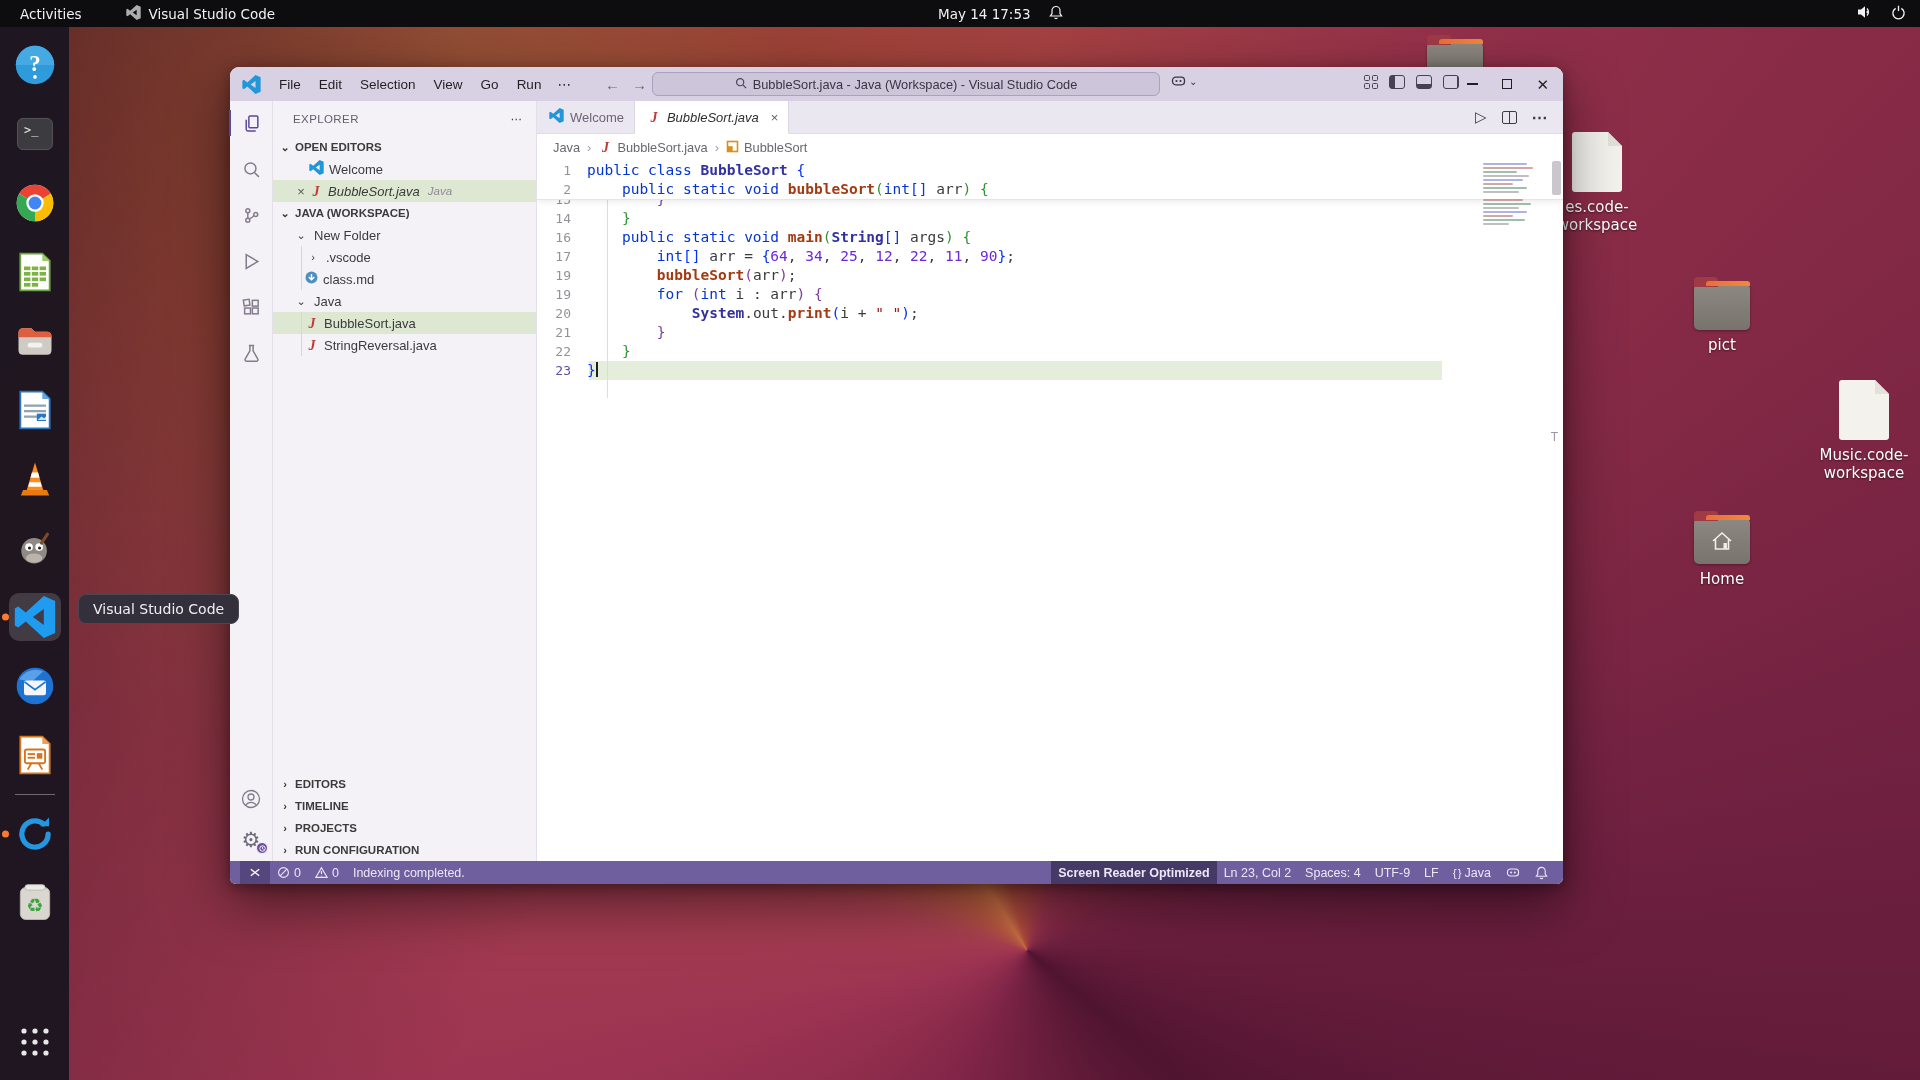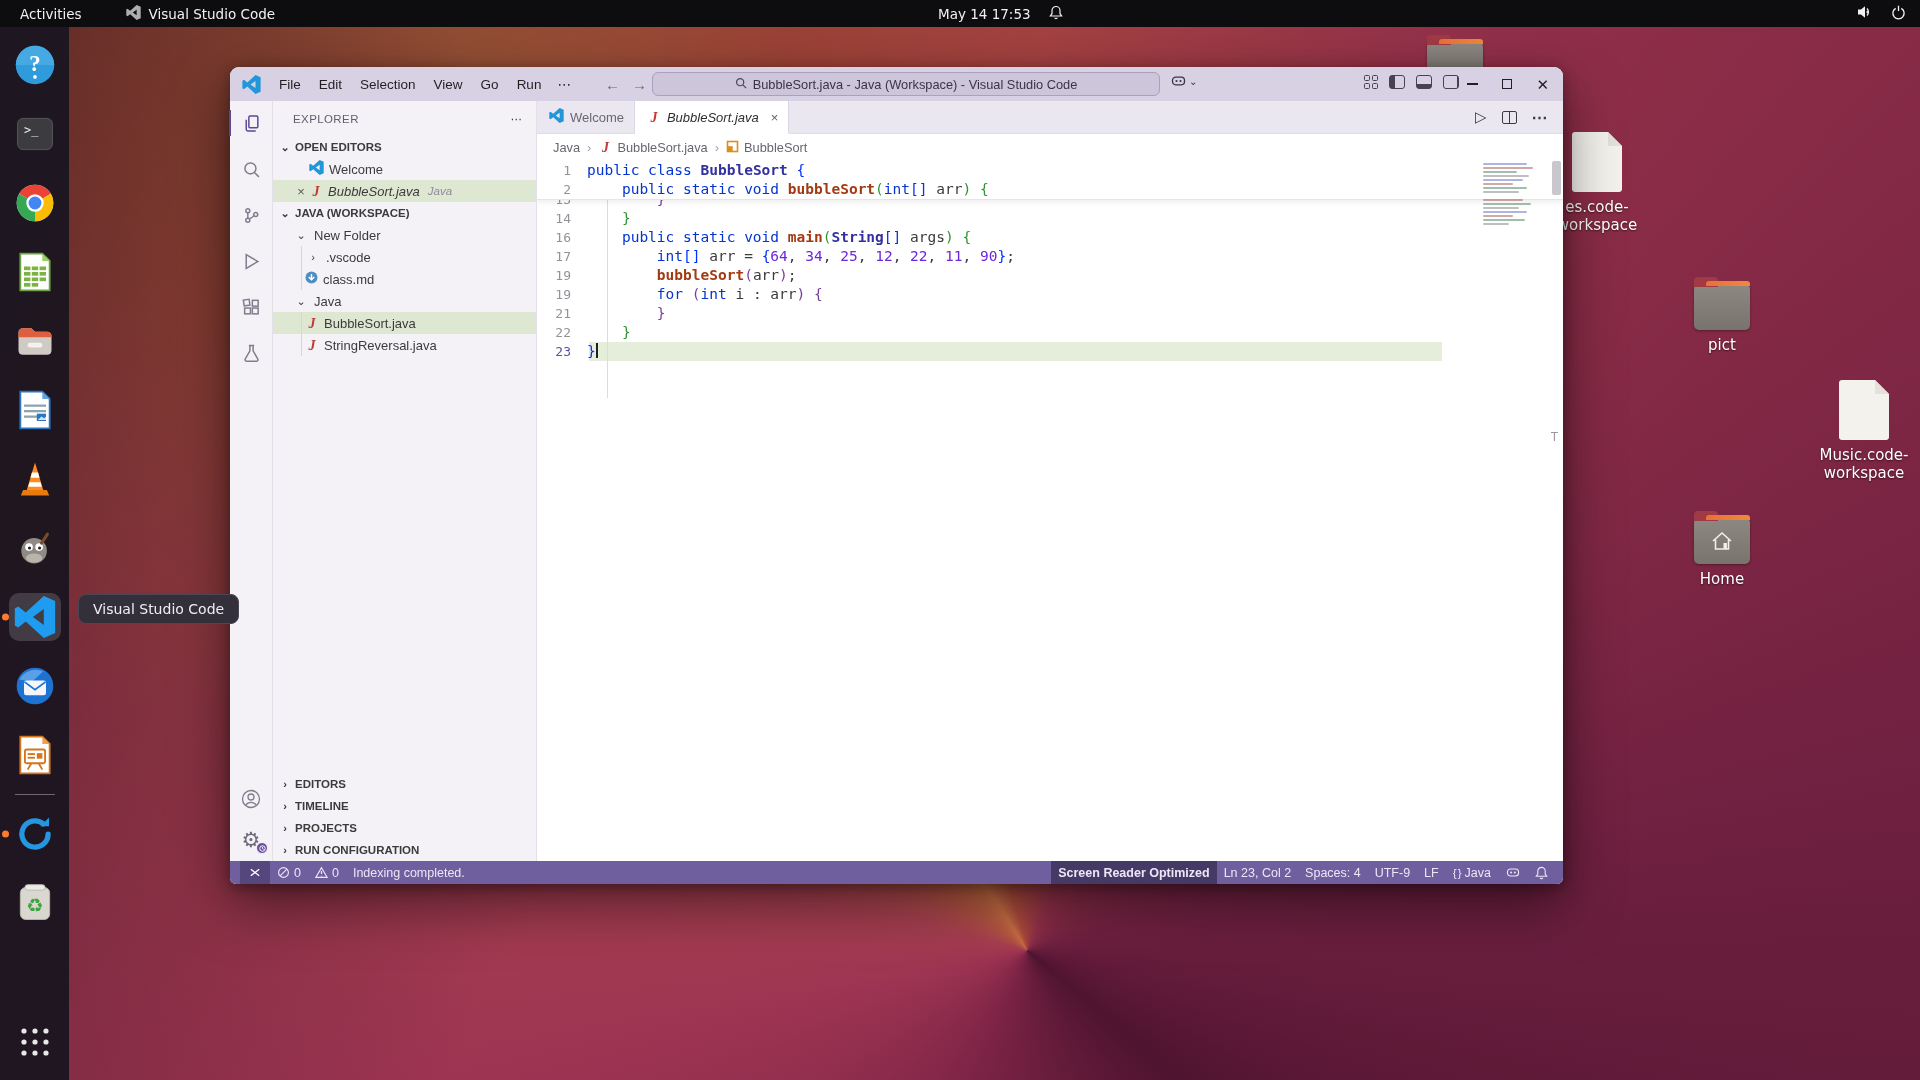--- a/index.html
+++ b/index.html
@@ -594,20 +594,24 @@
             </div>
             <div class="code-row">
               <span class="ln">19</span>
               <span class="ctext"><span class="tk-d">        </span><span class="tk-f">bubbleSort</span><span class="tk-b3">(</span><span class="tk-d">arr</span><span class="tk-b3">)</span><span class="tk-d">;</span></span>
             </div>
             <div class="code-row">
               <span class="ln">19</span>
               <span class="ctext"><span class="tk-d">        </span><span class="tk-k">for</span><span class="tk-d"> </span><span class="tk-b3">(</span><span class="tk-k">int</span><span class="tk-d"> i : arr</span><span class="tk-b3">)</span><span class="tk-d"> </span><span class="tk-b3">{</span></span>
             </div>
             <div class="code-row">
+              <span class="ln">20</span>
+              <span class="ctext"><span class="tk-d">            </span><span class="tk-t">System</span><span class="tk-d">.out.</span><span class="tk-f">print</span><span class="tk-b1">(</span><span class="tk-d">i + </span><span class="tk-s">" "</span><span class="tk-b1">)</span><span class="tk-d">;</span></span>
+            </div>
+            <div class="code-row">
               <span class="ln">21</span>
               <span class="ctext"><span class="tk-d">        </span><span class="tk-b3">}</span></span>
             </div>
             <div class="code-row">
               <span class="ln">22</span>
               <span class="ctext"><span class="tk-d">    </span><span class="tk-b2">}</span></span>
             </div>
             <div class="code-row">
               <div class="cur-bg"></div>
               <span class="ln cur">23</span>

